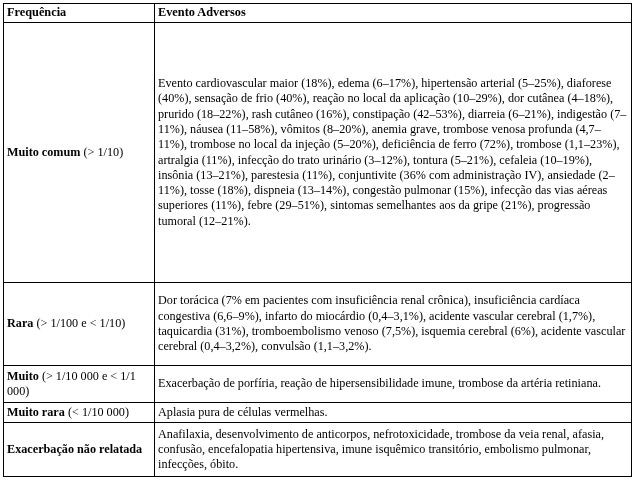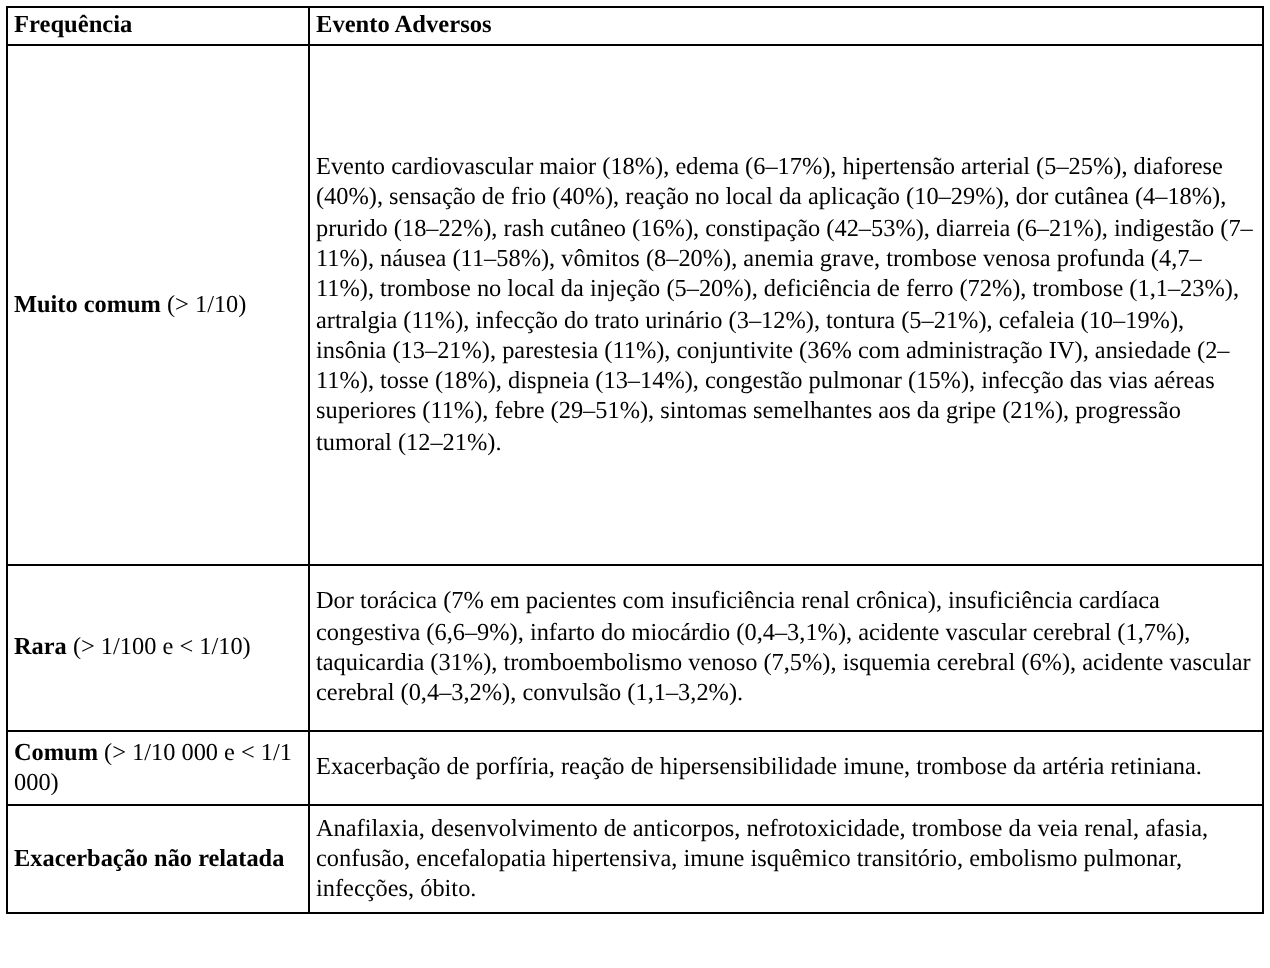--- a/index.html
+++ b/index.html
@@ -35,21 +35,25 @@
   <tbody>
     <tr class="r1">
       <td class="freq"><b>Muito comum</b><span> (&gt; 1/10)</span></td>
       <td class="events">Evento cardiovascular maior (18%), edema (6–17%), hipertensão arterial (5–25%), diaforese (40%), sensação de frio (40%), reação no local da aplicação (10–29%), dor cutânea (4–18%), prurido (18–22%), rash cutâneo (16%), constipação (42–53%), diarreia (6–21%), indigestão (7–11%), náusea (11–58%), vômitos (8–20%), anemia grave, trombose venosa profunda (4,7–11%), trombose no local da injeção (5–20%), deficiência de ferro (72%), trombose (1,1–23%), artralgia (11%), infecção do trato urinário (3–12%), tontura (5–21%), cefaleia (10–19%), insônia (13–21%), parestesia (11%), conjuntivite (36% com administração IV), ansiedade (2–11%), tosse (18%), dispneia (13–14%), congestão pulmonar (15%), infecção das vias aéreas superiores (11%), febre (29–51%), sintomas semelhantes aos da gripe (21%), progressão tumoral (12–21%).</td>
     </tr>
     <tr class="r2">
       <td class="freq"><b>Rara</b><span> (&gt; 1/100 e &lt; 1/10)</span></td>
       <td class="events">Dor torácica (7% em pacientes com insuficiência renal crônica), insuficiência cardíaca congestiva (6,6–9%), infarto do miocárdio (0,4–3,1%), acidente vascular cerebral (1,7%), taquicardia (31%), tromboembolismo venoso (7,5%), isquemia cerebral (6%), acidente vascular cerebral (0,4–3,2%), convulsão (1,1–3,2%).</td>
     </tr>
     <tr class="r3">
-      <td class="freq"><b>Comum</b><span> (&gt; 1/10 000 e &lt; 1/1 000)</span></td>
+      <td class="freq"><b>Muito</b><span> (&gt; 1/10 000 e &lt; 1/1 000)</span></td>
       <td class="events">Exacerbação de porfíria, reação de hipersensibilidade imune, trombose da artéria retiniana.</td>
+    </tr>
+    <tr class="r4">
+      <td class="freq"><b>Muito rara</b><span> (&lt; 1/10 000)</span></td>
+      <td class="events">Aplasia pura de células vermelhas.</td>
     </tr>
     <tr class="r5">
       <td class="freq"><b>Exacerbação não relatada</b><span></span></td>
       <td class="events">Anafilaxia, desenvolvimento de anticorpos, nefrotoxicidade, trombose da veia renal, afasia, confusão, encefalopatia hipertensiva, imune isquêmico transitório, embolismo pulmonar, infecções, óbito.</td>
     </tr>
   </tbody>
 </table>
 
 </body></html>

